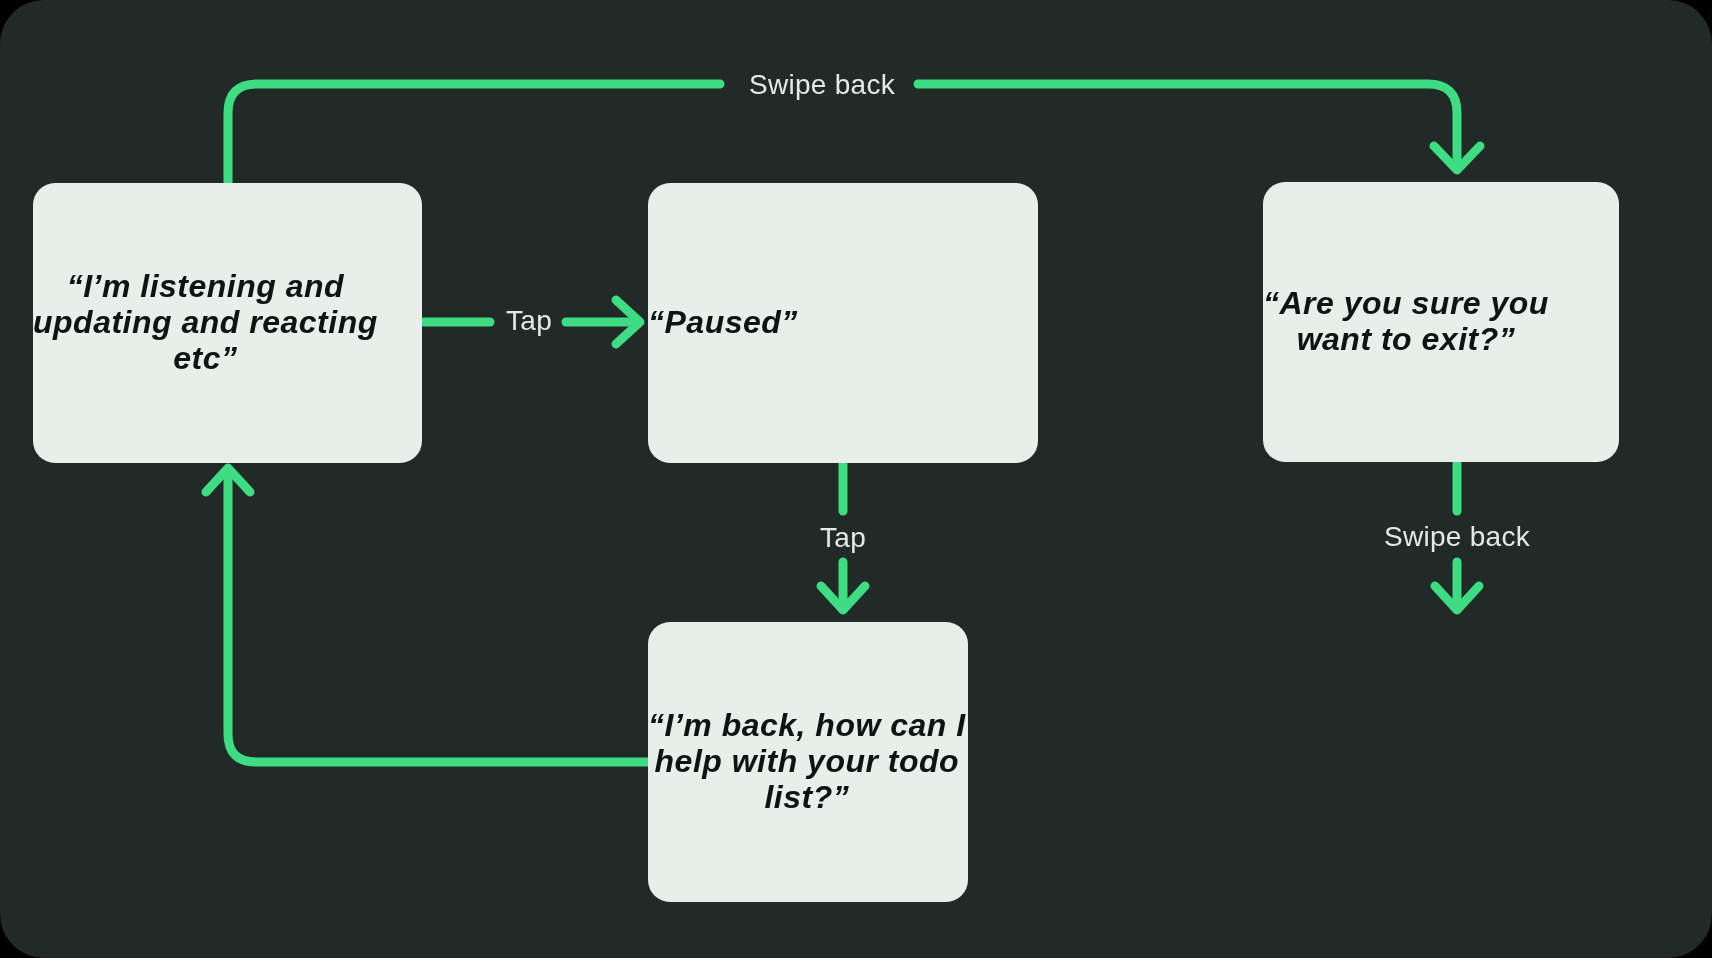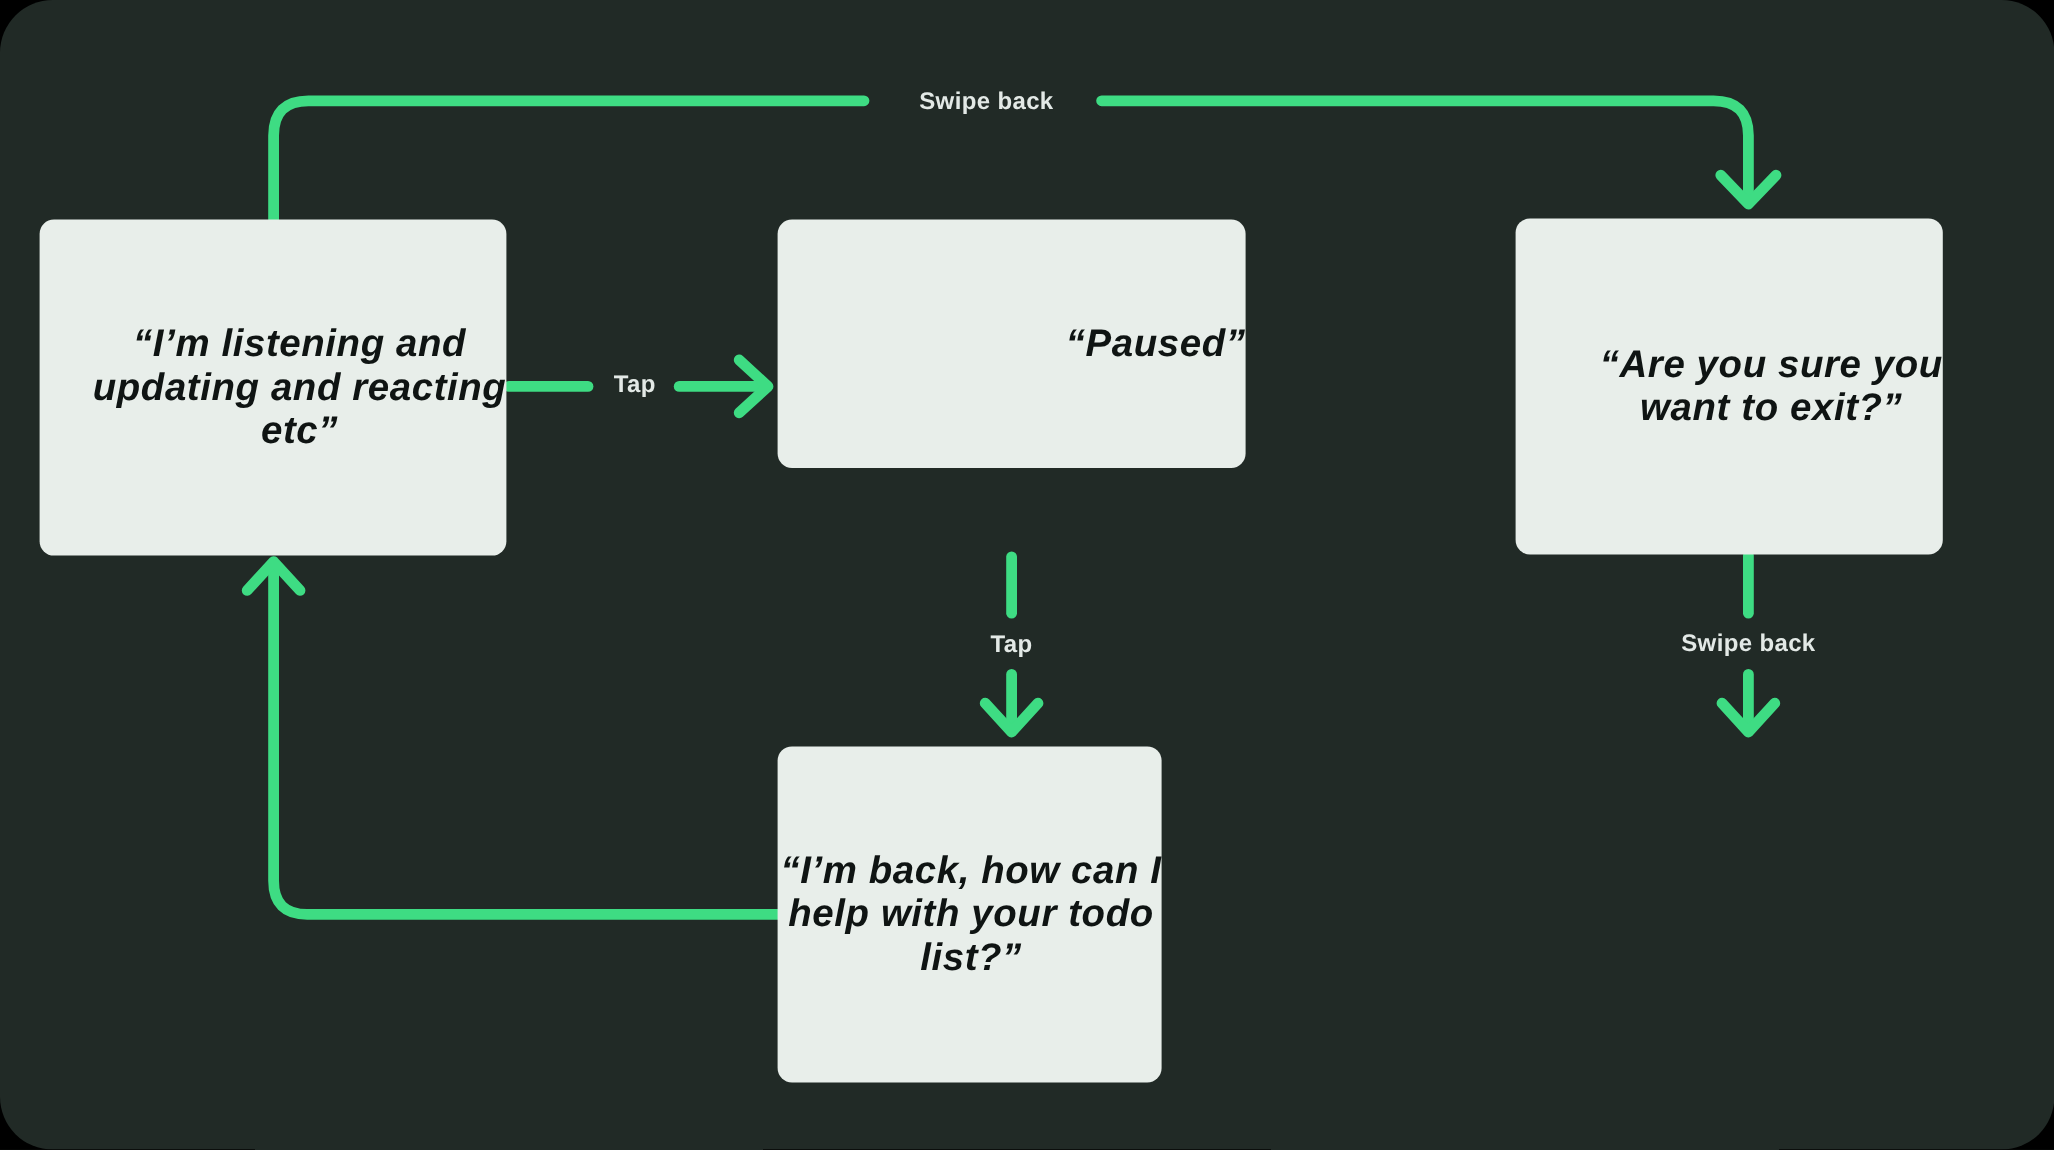--- a/index.html
+++ b/index.html
@@ -23,46 +23,46 @@
   .edges path{
     stroke:var(--arrow);
     stroke-width:9;
     fill:none;
     stroke-linecap:round;
     stroke-linejoin:round;
   }
   .node{
     position:absolute;
     background:var(--box-fill);
-    border-radius:12px;
+    border-radius:22px;
     display:flex;
     align-items:center;
-    justify-content:flex-end;
+    justify-content:flex-start;
   }
   .node-text{
     font-size:32px;
     font-weight:bold;
     font-style:italic;
     color:var(--box-text);
     text-align:center;
     line-height:1.12;
     white-space:pre-line;
     letter-spacing:0.5px;
   }
   .node-earcon .node-text{font-style:normal;}
   .node-listening{left:33px;top:183px;width:389px;height:280px;}
-  .node-paused{left:648px;top:183px;width:390px;height:207px;}
+  .node-paused{left:648px;top:183px;width:390px;height:280px;}
   .node-confirm-exit{left:1263px;top:182px;width:356px;height:280px;}
   .node-back{left:648px;top:622px;width:320px;height:280px;}
   .node-earcon{left:1262px;top:621px;width:391px;height:272px;}
   .edge-label{
     position:absolute;
     transform:translate(-50%,-50%);
-    font-size:20px;
-    font-weight:bold;
+    font-size:28px;
+    font-weight:normal;
     color:var(--label-text);
     white-space:nowrap;
     letter-spacing:0.3px;
   }
   .lbl-swipe-back-top{left:822px;top:85px;}
   .lbl-tap-pause{left:529px;top:321px;}
   .lbl-tap-resume{left:843px;top:538px;}
   .lbl-swipe-back-exit{left:1457px;top:537px;}
 </style>
 </head>

